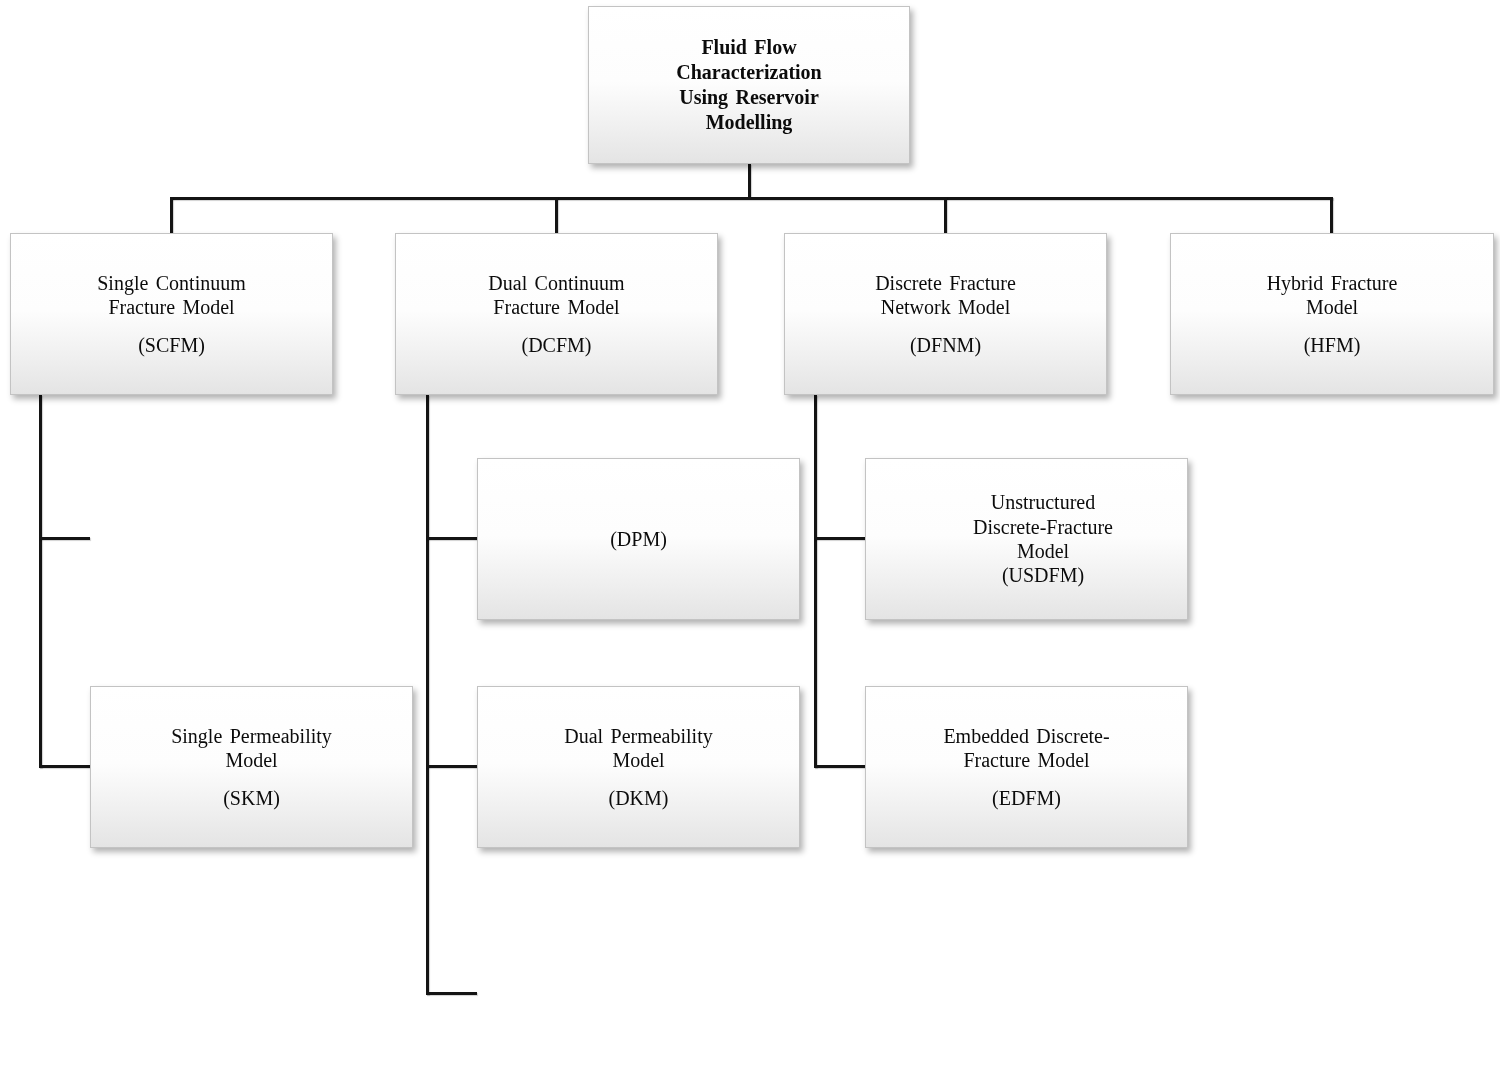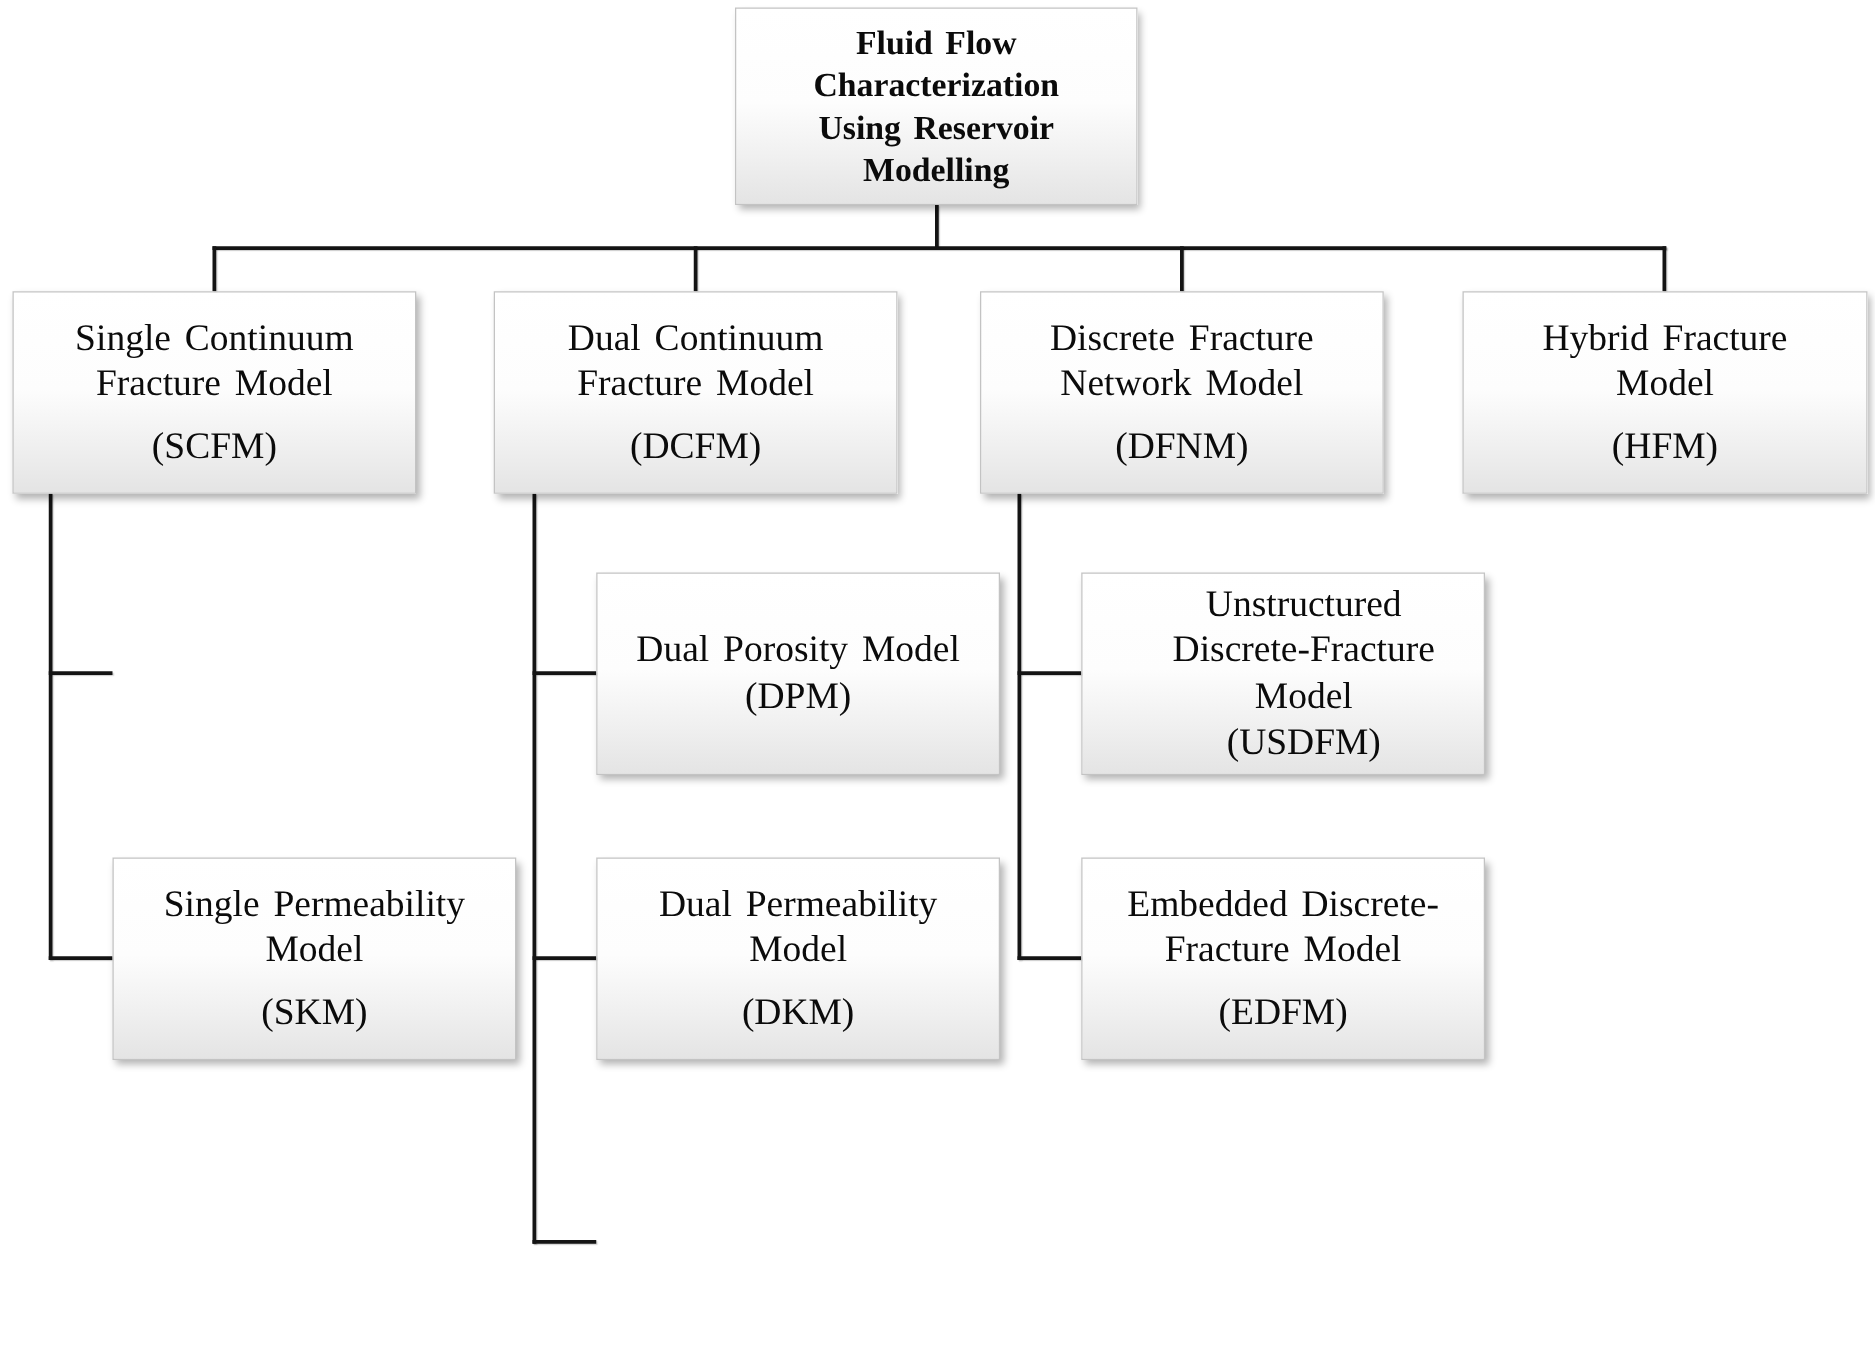--- a/index.html
+++ b/index.html
@@ -16,31 +16,31 @@
     box-sizing: border-box;
     display: flex;
     flex-direction: column;
     align-items: center;
     justify-content: center;
     text-align: center;
     background: linear-gradient(180deg, #ffffff 0%, #fdfdfd 48%, #efefef 78%, #e4e4e4 100%);
     border: 1px solid #c3c3c3;
     box-shadow: 3px 4px 6px rgba(0,0,0,0.30);
     color: #0b0b0b;
-    font-size: 30px;
+    font-size: 20px;
     line-height: 1.22;
     white-space: pre-line;
     word-spacing: 0.12em;
     padding: 4px 6px;
   }
   .node .acronym { margin-top: 13px; }
   .node .acronym.tight { margin-top: 0; }
   .node.root {
     font-weight: bold;
-    font-size: 27px;
+    font-size: 20px;
     line-height: 1.26;
   }
   .line {
     position: absolute;
     background: #141414;
     box-shadow: 1px 1px 1px rgba(0,0,0,0.18);
   }
 </style>
 </head>
 <body>
@@ -99,21 +99,20 @@
   </div>
 
 
   <div class="node" style="left:90px; top:686px; width:323px; height:162px;">
     <div class="name">Single Permeability
 Model</div>
     <div class="acronym">(SKM)</div>
   </div>
 
   <div class="node" style="left:477px; top:458px; width:323px; height:162px;">
-    <div class="name">Dual Porosity Model</div>
     <div class="acronym tight">(DPM)</div>
   </div>
 
   <div class="node" style="left:477px; top:686px; width:323px; height:162px;">
     <div class="name">Dual Permeability
 Model</div>
     <div class="acronym">(DKM)</div>
   </div>
 
 

